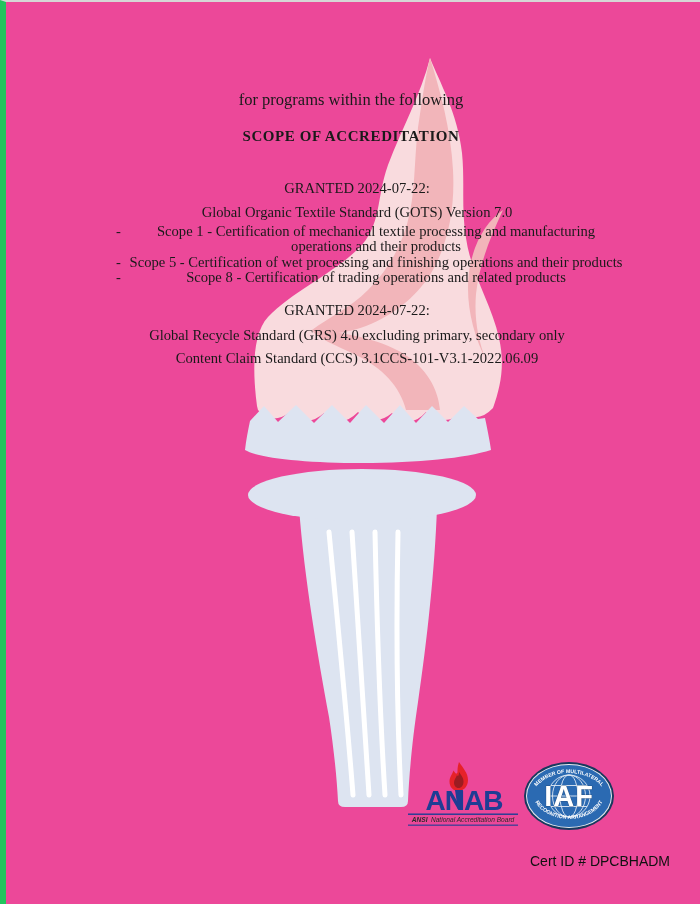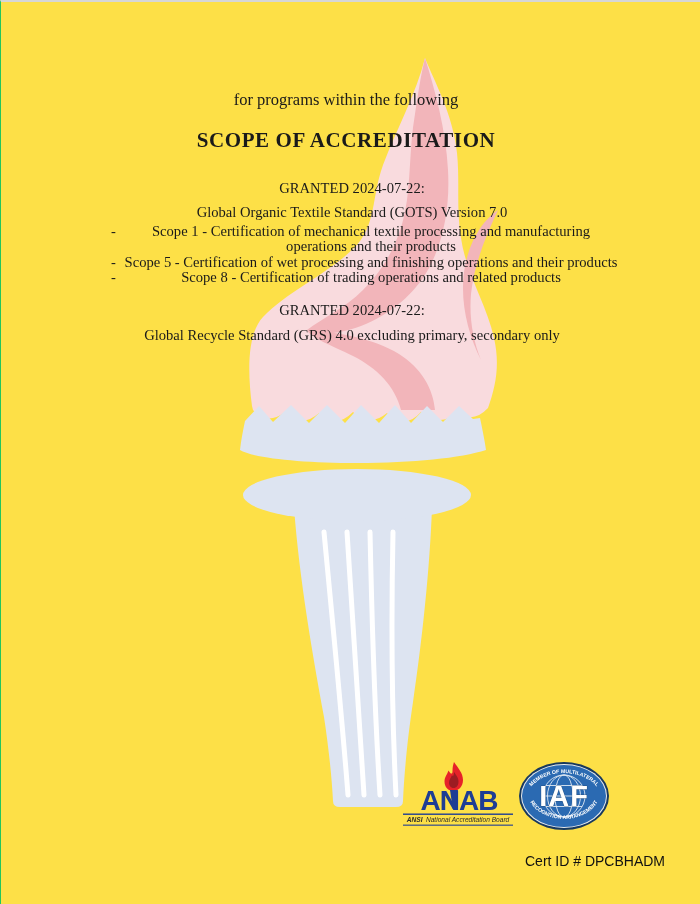--- a/index.html
+++ b/index.html
@@ -1,21 +1,21 @@
 <!DOCTYPE html>
 <html><head>
 <meta charset="utf-8">
 <style>
   html,body { margin:0; padding:0; background:#ffffff; }
   .page {
     position: relative;
     width: 700px;
     height: 904px;
-    background: #fde047;
-    border-left: 1px solid #22c55e;
+    background: #ec4899;
+    border-left: 6px solid #22c55e;
     border-top: 2px solid #d6d6d6;
     overflow: hidden;
     font-family: "Liberation Serif", serif;
     color: #1a1a1a;
     box-sizing: border-box;
   }
   .watermark {
     position: absolute;
     left: 0; top: 0;
     width: 700px; height: 904px;
@@ -27,21 +27,21 @@
   .intro-line {
     position: absolute;
     left: 0; width: 690px; top: 88px;
     text-align: center;
     font-size: 16.5px;
   }
   .doc-title {
     position: absolute;
     left: 0; width: 690px; top: 126px;
     text-align: center;
-    font-size: 21px;
+    font-size: 15px;
     font-weight: bold;
     letter-spacing: 0.6px;
   }
   .body-block {
     position: absolute;
     left: 84px; top: 178px;
     width: 534px;
     font-size: 14.6px;
     line-height: 16px;
     text-align: center;
@@ -173,20 +173,21 @@
           <li>
             <span class="bullet-dash">-</span>
             <span class="scope-text">Scope 8 - Certification of trading operations and related products</span>
           </li>
         </ul>
       </div>
 
       <div class="section-2">
         <p class="granted">GRANTED 2024-07-22:</p>
         <p class="prog-line">Global Recycle Standard (GRS) 4.0 excluding primary, secondary only</p>
+        <p class="prog-line">Content Claim Standard (CCS) 3.1CCS-101-V3.1-2022.06.09</p>
       </div>
     </div>
 
     <svg class="anab-logo" viewBox="0 0 112 72">
 
       <path d="M 52 6
                C 56 12 61 17 61 24
                C 61 31 56 35 51.5 35
                C 46 35 42.5 31 42.5 25.5
                C 42.5 21 45 19 46.5 14.5

